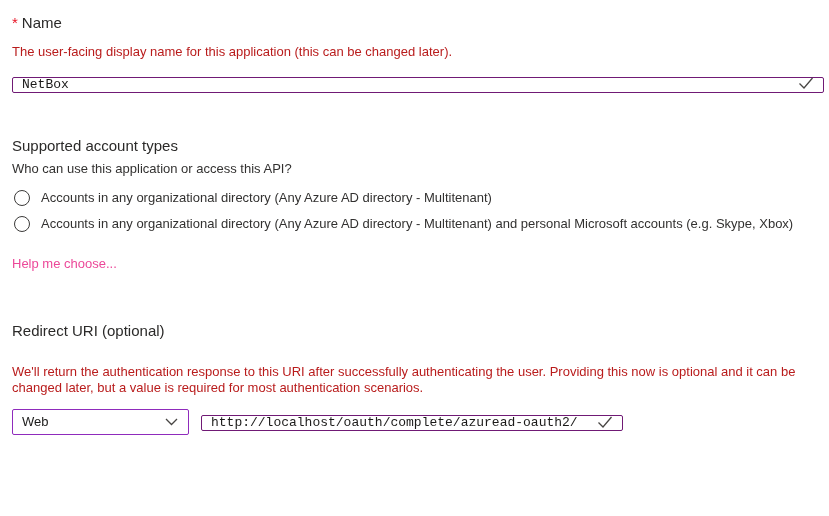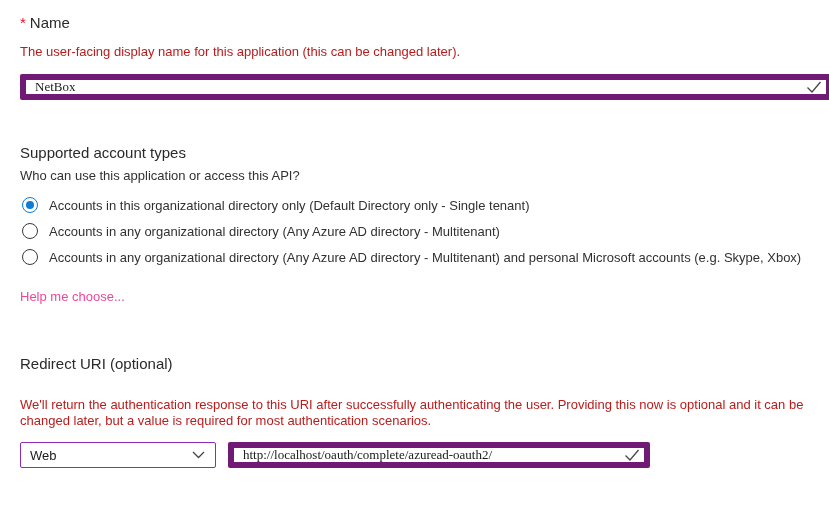--- a/index.html
+++ b/index.html
@@ -3,44 +3,44 @@
 <meta charset="utf-8">
 <style>
   * { margin: 0; padding: 0; box-sizing: border-box; }
   html, body { background: #ffffff; }
   body {
     width: 829px; height: 516px;
     font-family: "Liberation Sans", sans-serif;
     color: #323130;
     overflow: hidden;
   }
-  .page { padding: 12px 15px 0 20px; width: 829px; }
+  .page { padding: 12px 15px 0 12px; width: 829px; }
 
   .section-title {
     font-size: 15px;
     line-height: 21px;
     font-weight: 400;
     color: #2b2a29;
   }
   .required-star { color: #e81123; margin-right: 4px; }
 
   .desc {
     font-size: 13px;
     line-height: 16px;
     margin-top: 11px;
     color: #b91c1c;
   }
 
   
   .name-input-wrap { position: relative; margin-top: 14px; width: 812px; }
   .text-input {
-    width: 100%; height: 26px;
-    border: 6px solid #701a75;
+    width: 100%; height: 16px;
+    border: 1px solid #701a75;
     border-radius: 2px;
-    font-family: Liberation Serif, serif;
+    font-family: Liberation Mono, monospace;
     font-size: 13px;
     color: #1b1a19;
     padding: 0 32px 0 9px;
     outline: none;
     background: #fff;
   }
   .input-check {
     position: absolute; right: 10px; top: 50%;
     transform: translateY(-50%);
     display: flex; align-items: center;
@@ -93,21 +93,21 @@
   .uri-title { margin-top: 48px; }
   .uri-desc { width: 812px; line-height: 16px; margin-top: 23px; }
 
   .controls-row {
     margin-top: 13px;
     display: flex;
     align-items: center;
   }
   .select-box {
     position: relative;
-    width: 196px; height: 26px;
+    width: 177px; height: 26px;
     border: 1px solid #8f2bbc;
     border-radius: 2px;
     background: #fff;
     display: flex; align-items: center;
     padding: 0 30px 0 9px;
     font-size: 13px;
     color: #1b1a19;
     cursor: pointer;
   }
   .select-chevron {
@@ -135,24 +135,20 @@
           <path d="M1.5 7 L6 11.5 L14.5 1.5" fill="none" stroke="#484644" stroke-width="1.3"></path>
         </svg>
     </span>
   </div>
 
   
   <div class="section-title sat-title">Supported account types</div>
   <div class="question">Who can use this application or access this API?</div>
 
   <div class="radio-list">
-    <div class="radio-row selected">
-      <span class="radio-circle"></span>
-      <span class="radio-label">Accounts in this organizational directory only (Default Directory only - Single tenant)</span>
-    </div>
     <div class="radio-row">
       <span class="radio-circle"></span>
       <span class="radio-label">Accounts in any organizational directory (Any Azure AD directory - Multitenant)</span>
     </div>
     <div class="radio-row">
       <span class="radio-circle"></span>
       <span class="radio-label">Accounts in any organizational directory (Any Azure AD directory - Multitenant) and personal Microsoft accounts (e.g. Skype, Xbox)</span>
     </div>
   </div>
 

